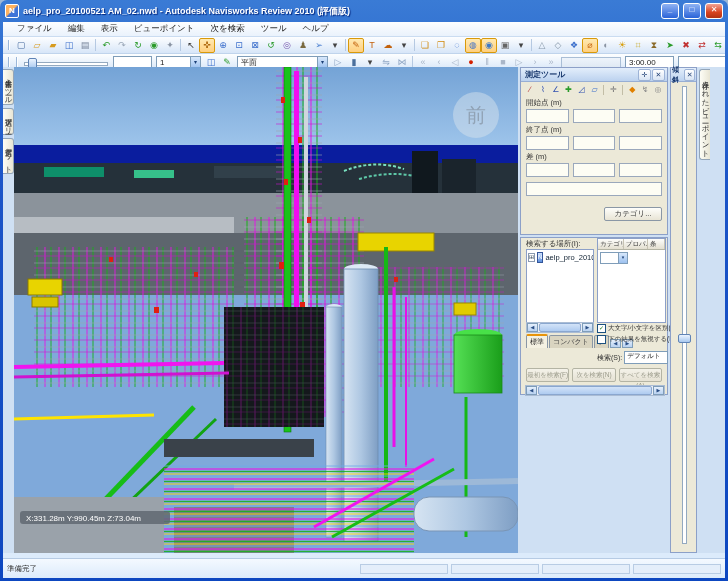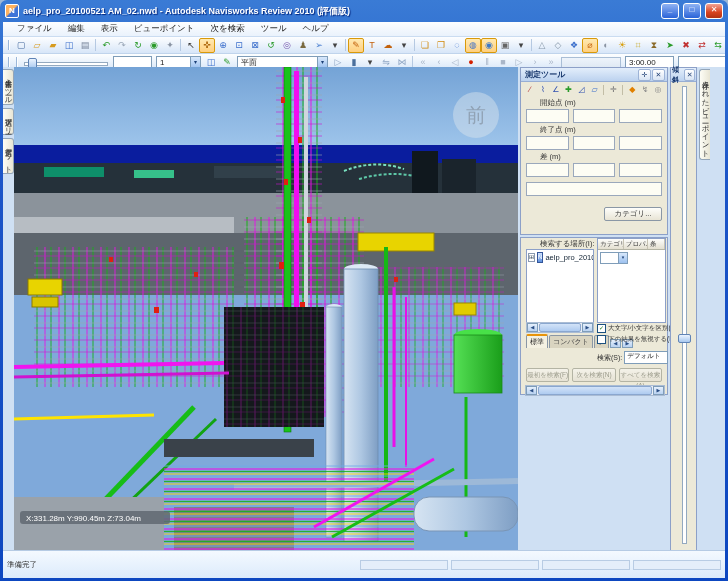--- a/index.html
+++ b/index.html
@@ -50,21 +50,21 @@
   .dock{position:absolute;left:517px;top:0;width:148px;bottom:8px;}
   .panel{position:absolute;left:0;width:148px;background:#ece9d8;border:1px solid #8ca0c8;box-sizing:border-box;}
   .ptitle{height:13px;background:linear-gradient(#e3eefb,#bcd2ef);border-bottom:1px solid #97aed4;
           display:flex;align-items:center;font-size:8px;font-weight:bold;color:#15356b;padding:0 2px 0 4px;}
   .ptitle .sp{flex:1;}
   .pbtn{width:11px;height:10px;font-size:7px;line-height:9px;text-align:center;color:#2c4a7c;
         border:1px solid #9db3d6;background:linear-gradient(#fff,#d8e4f4);border-radius:2px;margin-left:1px;}
   .micons{display:flex;align-items:center;padding:2px 3px 1px;gap:1px;}
   .micon{width:12px;height:11px;display:inline-flex;align-items:center;justify-content:center;font-size:8px;}
   .msep{width:1px;height:10px;background:#c2bda6;margin:0 2px;}
-  .mlabel{font-size:7.5px;color:#333;padding:2px 19px 1px;}
+  .mlabel{font-size:7.5px;color:#333;padding:2px 5px 1px;}
   .mrow{display:flex;gap:4px;padding:0 5px;}
   .mbox{flex:1;height:12px;background:#fdfdf4;border:1px solid #9aa8bc;}
   .mwide{margin:5px 5px 0;height:12px;background:#fdfdf4;border:1px solid #9aa8bc;}
   .xpbtn{font-size:7.5px;color:#333;background:linear-gradient(#fefefb,#e8e4d5);border:1px solid #8a97a5;
          border-radius:2px;text-align:center;}
   .xpbtn.disabled{color:#9b9b8b;border-color:#b4b4a4;background:linear-gradient(#f4f2e9,#e6e2d4);}
   
   .fbody{position:relative;font-size:7.5px;color:#333;height:129px;}
   .ftree{position:absolute;left:5px;top:11px;width:66px;height:72px;background:#fff;border:1px solid #8ca0c8;
          overflow:hidden;white-space:nowrap;}
@@ -99,21 +99,21 @@
   .tgroove{position:absolute;left:50%;top:18px;bottom:8px;width:3px;margin-left:-2px;background:#fff;border:1px solid #93a9c0;}
   .tthumb{position:absolute;left:50%;top:55%;width:11px;height:7px;margin-left:-6px;border-radius:2px;
           background:linear-gradient(#eaf3fe,#a9c9f0);border:1px solid #5f83b5;}
   .rtabs{position:absolute;right:0;top:0;bottom:0;width:28px;background:#cfe0f3;}
   .rtabs .vtab{position:absolute;left:2px;top:2px;height:auto;border:1px solid #93a5b8;border-right:none;
           border-radius:3px 0 0 3px;padding:6px 0;}
   
   .commentstrip{position:absolute;left:0;right:0;bottom:12px;height:13px;background:#cfe0f3;border-top:1px solid #b6cbe4;}
   .ctab{position:absolute;left:10px;top:1px;padding:0 6px;height:11px;line-height:11px;font-size:7.5px;color:#333;
         background:linear-gradient(#fdfdf6,#e8e5d4);border:1px solid #8a97a5;border-bottom:none;border-radius:3px 3px 0 0;}
-  .statusbar{position:absolute;left:0;right:0;bottom:0;height:28px;background:linear-gradient(#f4f9ff,#dcebfb);
+  .statusbar{position:absolute;left:0;right:0;bottom:0;height:20px;background:linear-gradient(#f4f9ff,#dcebfb);
         border-top:1px solid #b6cbe4;display:flex;align-items:center;font-size:7.5px;color:#333;padding:0 4px;box-sizing:border-box;}
   .statusbar .sp{flex:1;}
   .scell{width:86px;height:8px;border:1px solid #b8cce4;background:#e4eefa;margin-left:3px;}
 </style>
 </head>
 <body>
 
 <div class="window">
   <div class="titlebar">
     <div class="app-ico">N</div>

